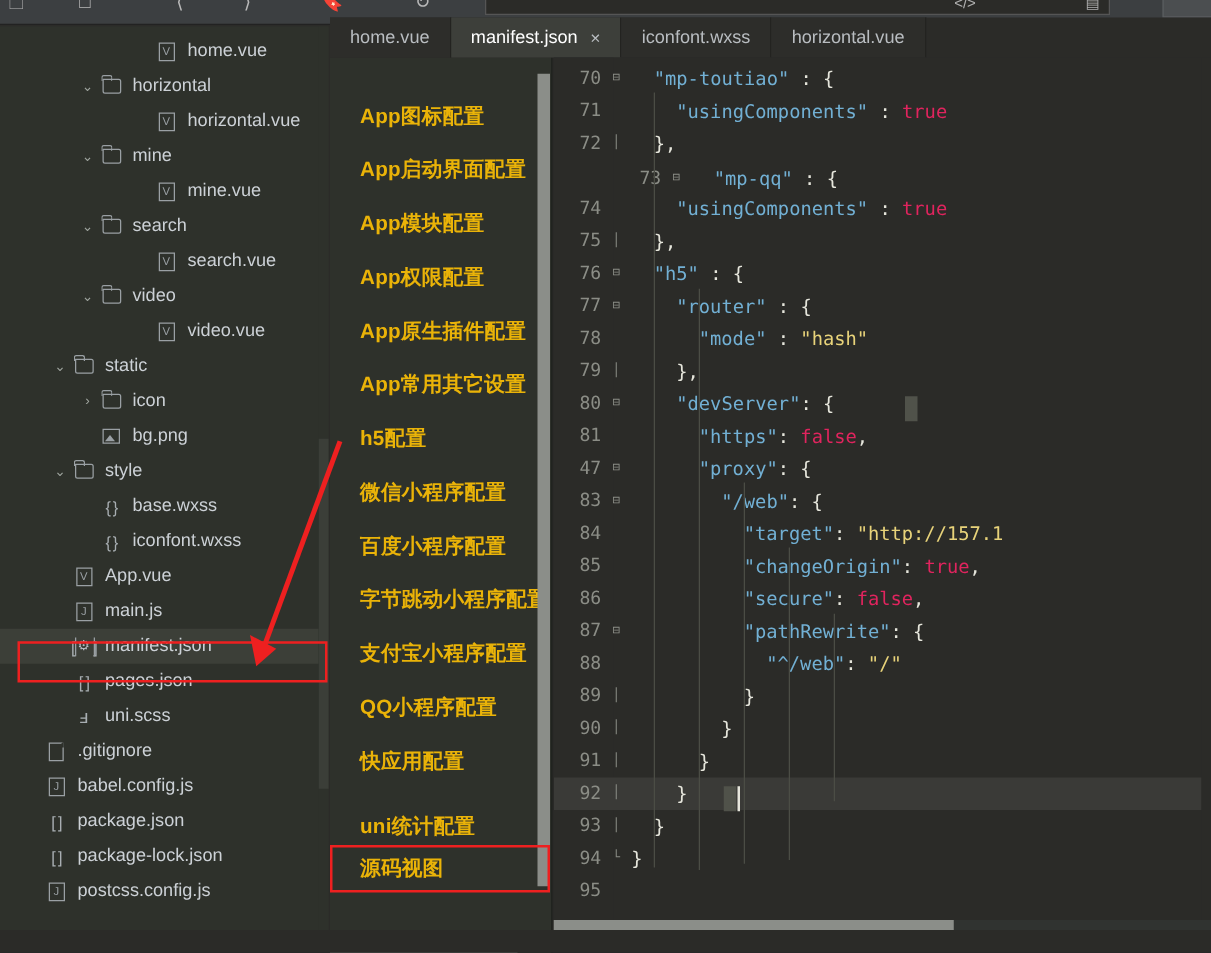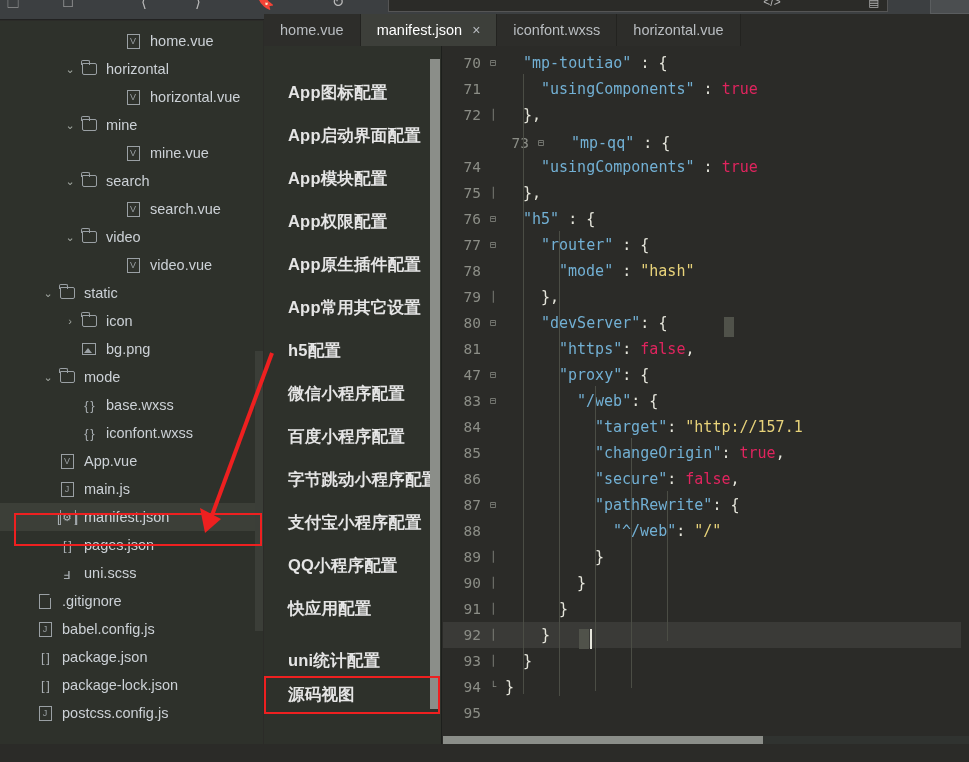--- a/index.html
+++ b/index.html
@@ -137,21 +137,21 @@
     position: absolute; left: 264px; top: 21px;
     width: 178px; height: 741px;
     background: #2e312b;
     border-right: 1px solid #1d1f1c;
     overflow: hidden;
   }
   .cfg-row {
     position: absolute; left: 0; width: 170px; height: 40px;
     display: flex; align-items: center;
     padding-left: 24px;
-    color: #e5e5e5; font-size: 16.5px; font-weight: bold;
+    color: #eab308; font-size: 16.5px; font-weight: bold;
     white-space: nowrap;
     letter-spacing: 0.2px;
   }
   .cfg-scroll {
     position: absolute; left: 166px; top: 38px; width: 10px; height: 650px;
     background: #8b8e89;
   }
   .cfg-hscroll {
     position: absolute; left: 0px; top: 736px; width: 150px; height: 7px;
     background: #8b8e89;
@@ -353,21 +353,21 @@
           <span class="ft-ico">
             <span class="ico-img"></span>
           </span>
           <span class="ft-label">bg.png</span>
         </div>
         <div class="ft-row" style="top: 342px; padding-left: 40px;">
           <span class="ft-arrow">⌄</span>
           <span class="ft-ico">
             <span class="ico-folder"></span>
           </span>
-          <span class="ft-label">mode</span>
+          <span class="ft-label">style</span>
         </div>
         <div class="ft-row" style="top: 370px; padding-left: 62px;">
           <span class="ft-arrow blank">·</span>
           <span class="ft-ico">
             <span class="ico-brace">{ }</span>
           </span>
           <span class="ft-label">base.wxss</span>
         </div>
         <div class="ft-row" style="top: 398px; padding-left: 62px;">
           <span class="ft-arrow blank">·</span>

